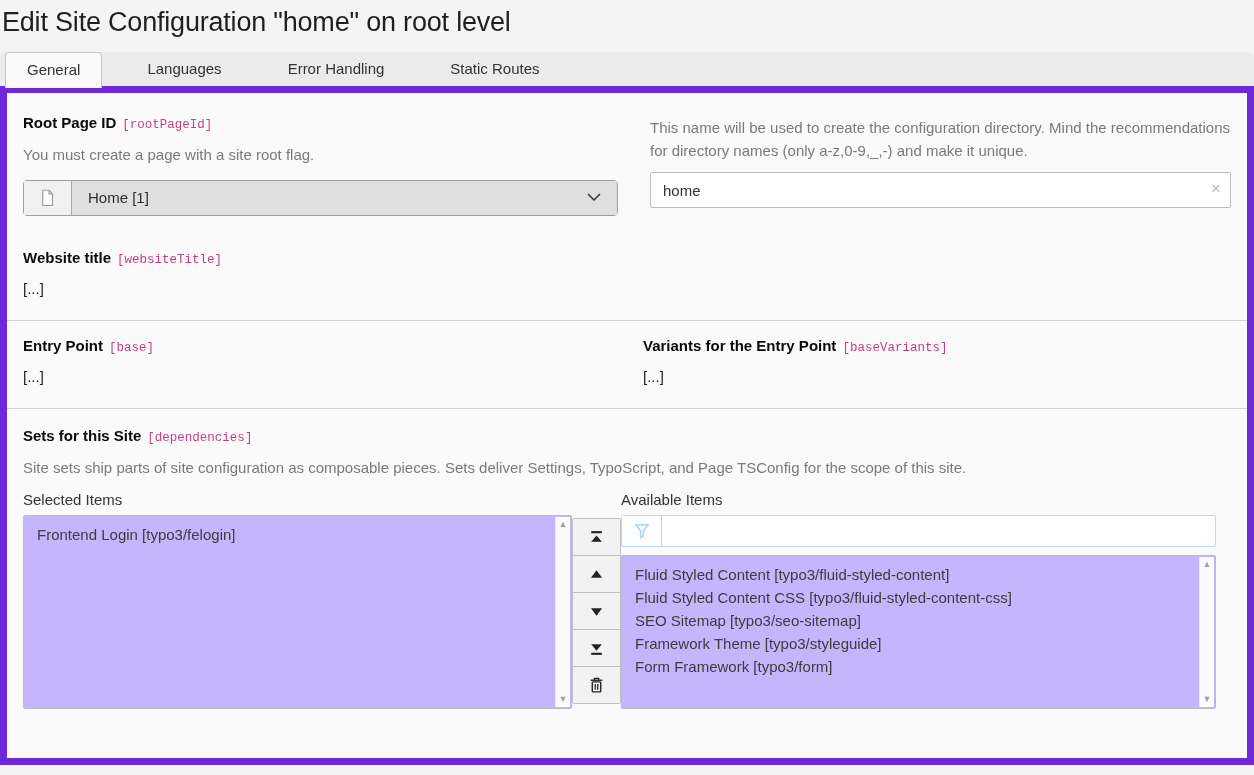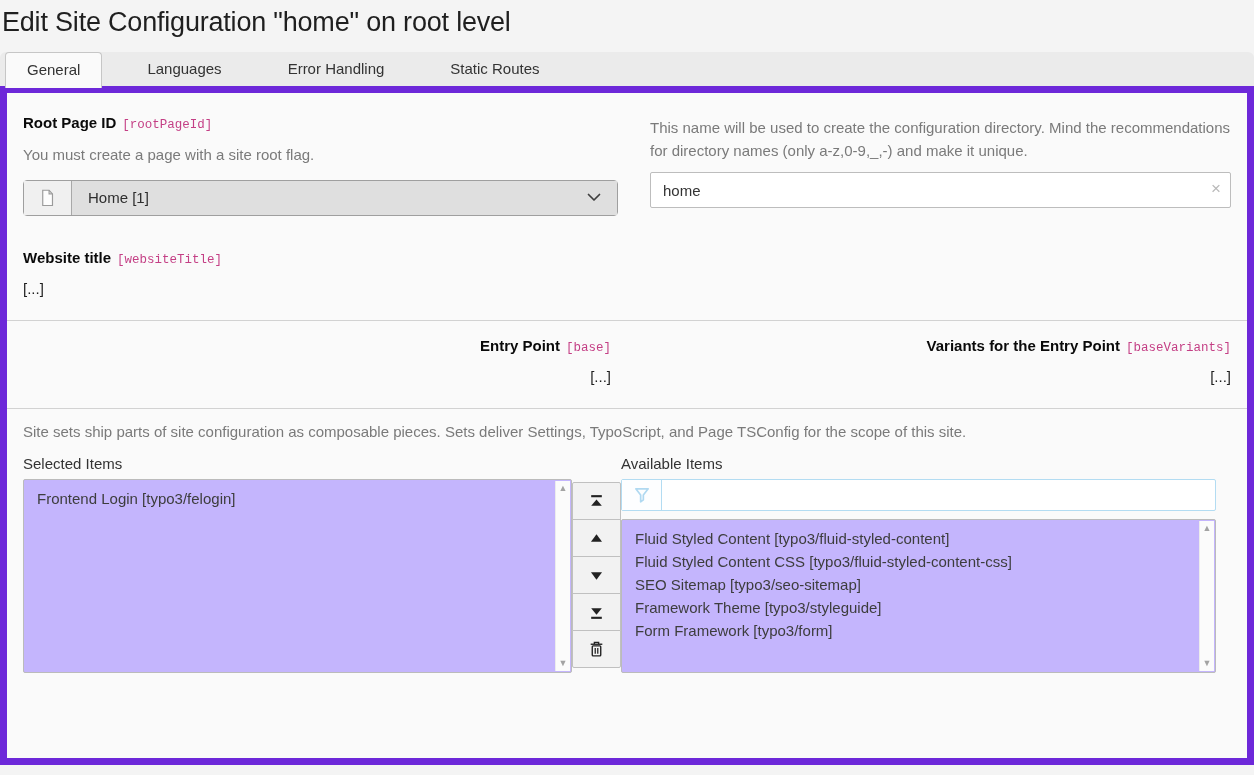--- a/index.html
+++ b/index.html
@@ -199,38 +199,41 @@
       <div class="flabel">
         <span>Website title</span><span class="code">[websiteTitle]</span>
       </div>
       <a class="expander">[...]</a>
     </div>
     <div></div>
   </div>
 
   <hr class="sep">
 
-  <div class="grid2" style="margin-top:-4px;text-align:right;">
+  <div class="grid2" style="margin-top:-4px;">
     <div class="field">
       <div class="flabel" style="margin-top:20px;">
         <span>Entry Point</span><span class="code">[base]</span>
       </div>
       <a class="expander">[...]</a>
     </div>
     <div class="field">
       <div class="flabel" style="margin-top:20px;">
         <span>Variants for the Entry Point</span><span class="code">[baseVariants]</span>
       </div>
       <a class="expander">[...]</a>
     </div>
   </div>
 
   <hr class="sep">
 
   <div class="field">
+    <div class="flabel" style="margin-top:18px;">
+      <span>Sets for this Site</span><span class="code">[dependencies]</span>
+    </div>
     <div class="fdesc">Site sets ship parts of site configuration as composable pieces. Sets deliver Settings, TypoScript, and Page TSConfig for the scope of this site.</div>
 
     <div class="duo">
 
       <div>
         <div class="collabel">Selected Items</div>
         <div class="listbox lb-selected">
           <div class="opt">Frontend Login [typo3/felogin]</div>
             <div class="fakebar">
             <span>▲</span>

